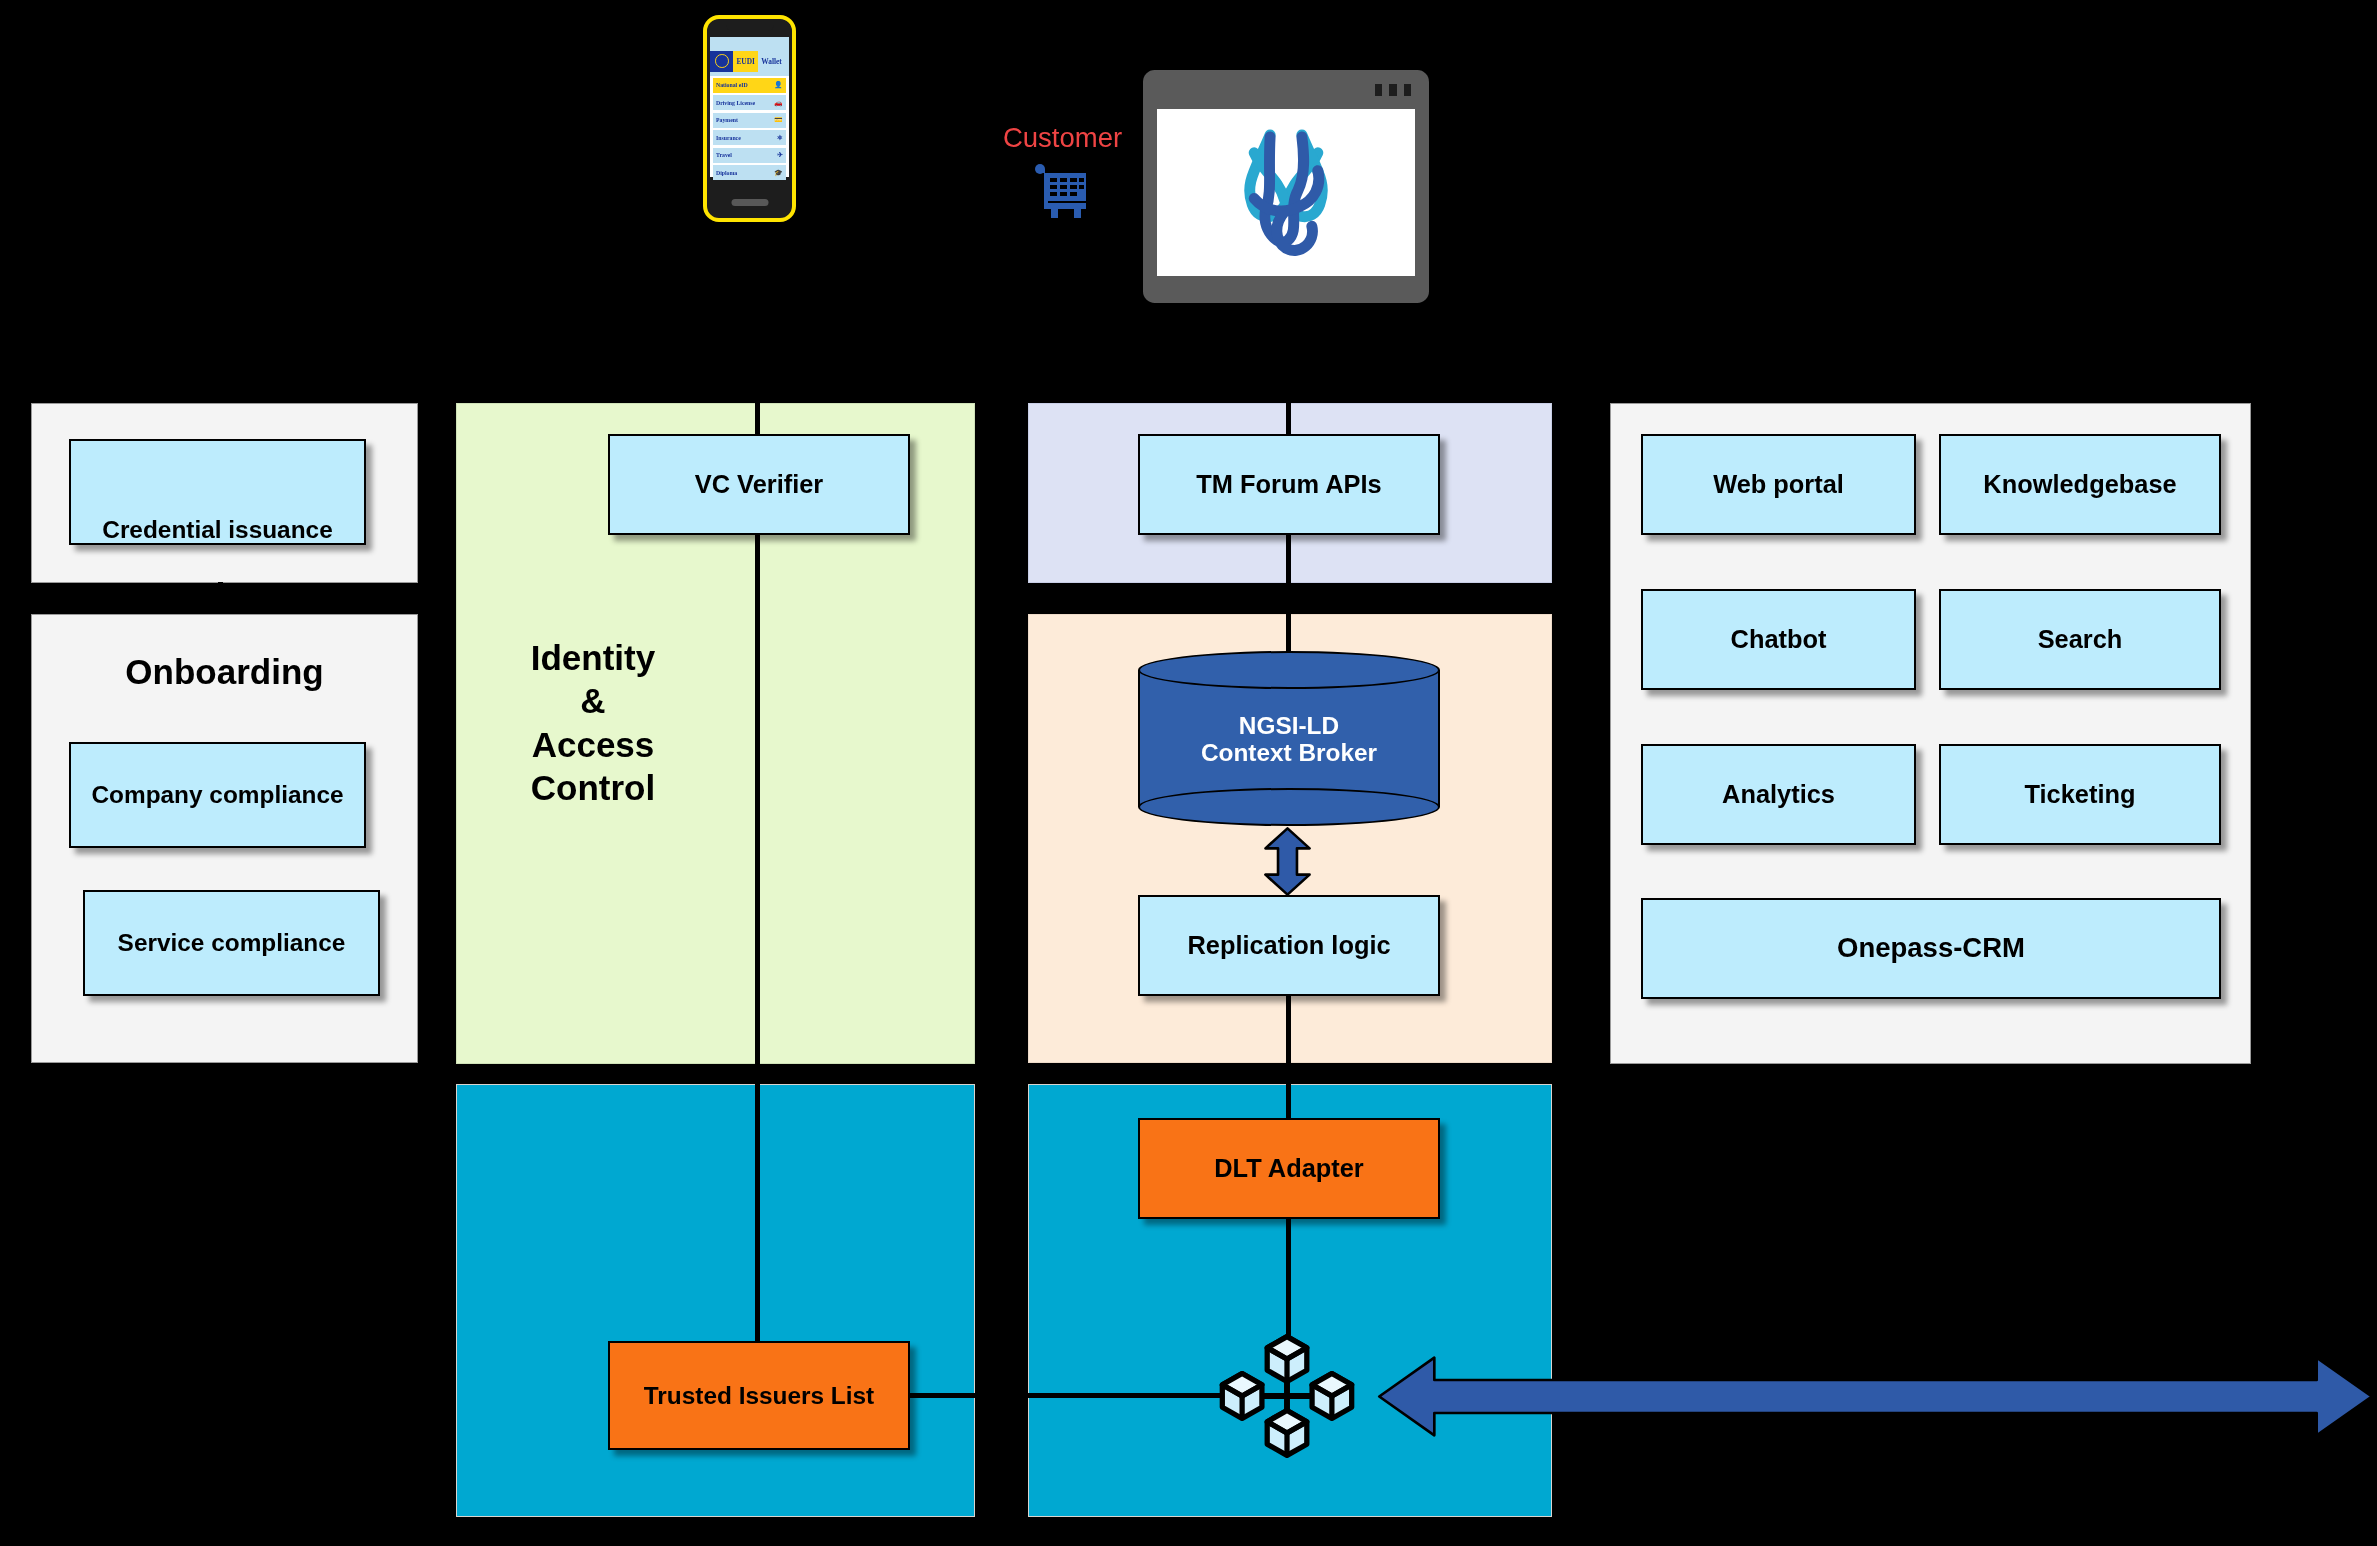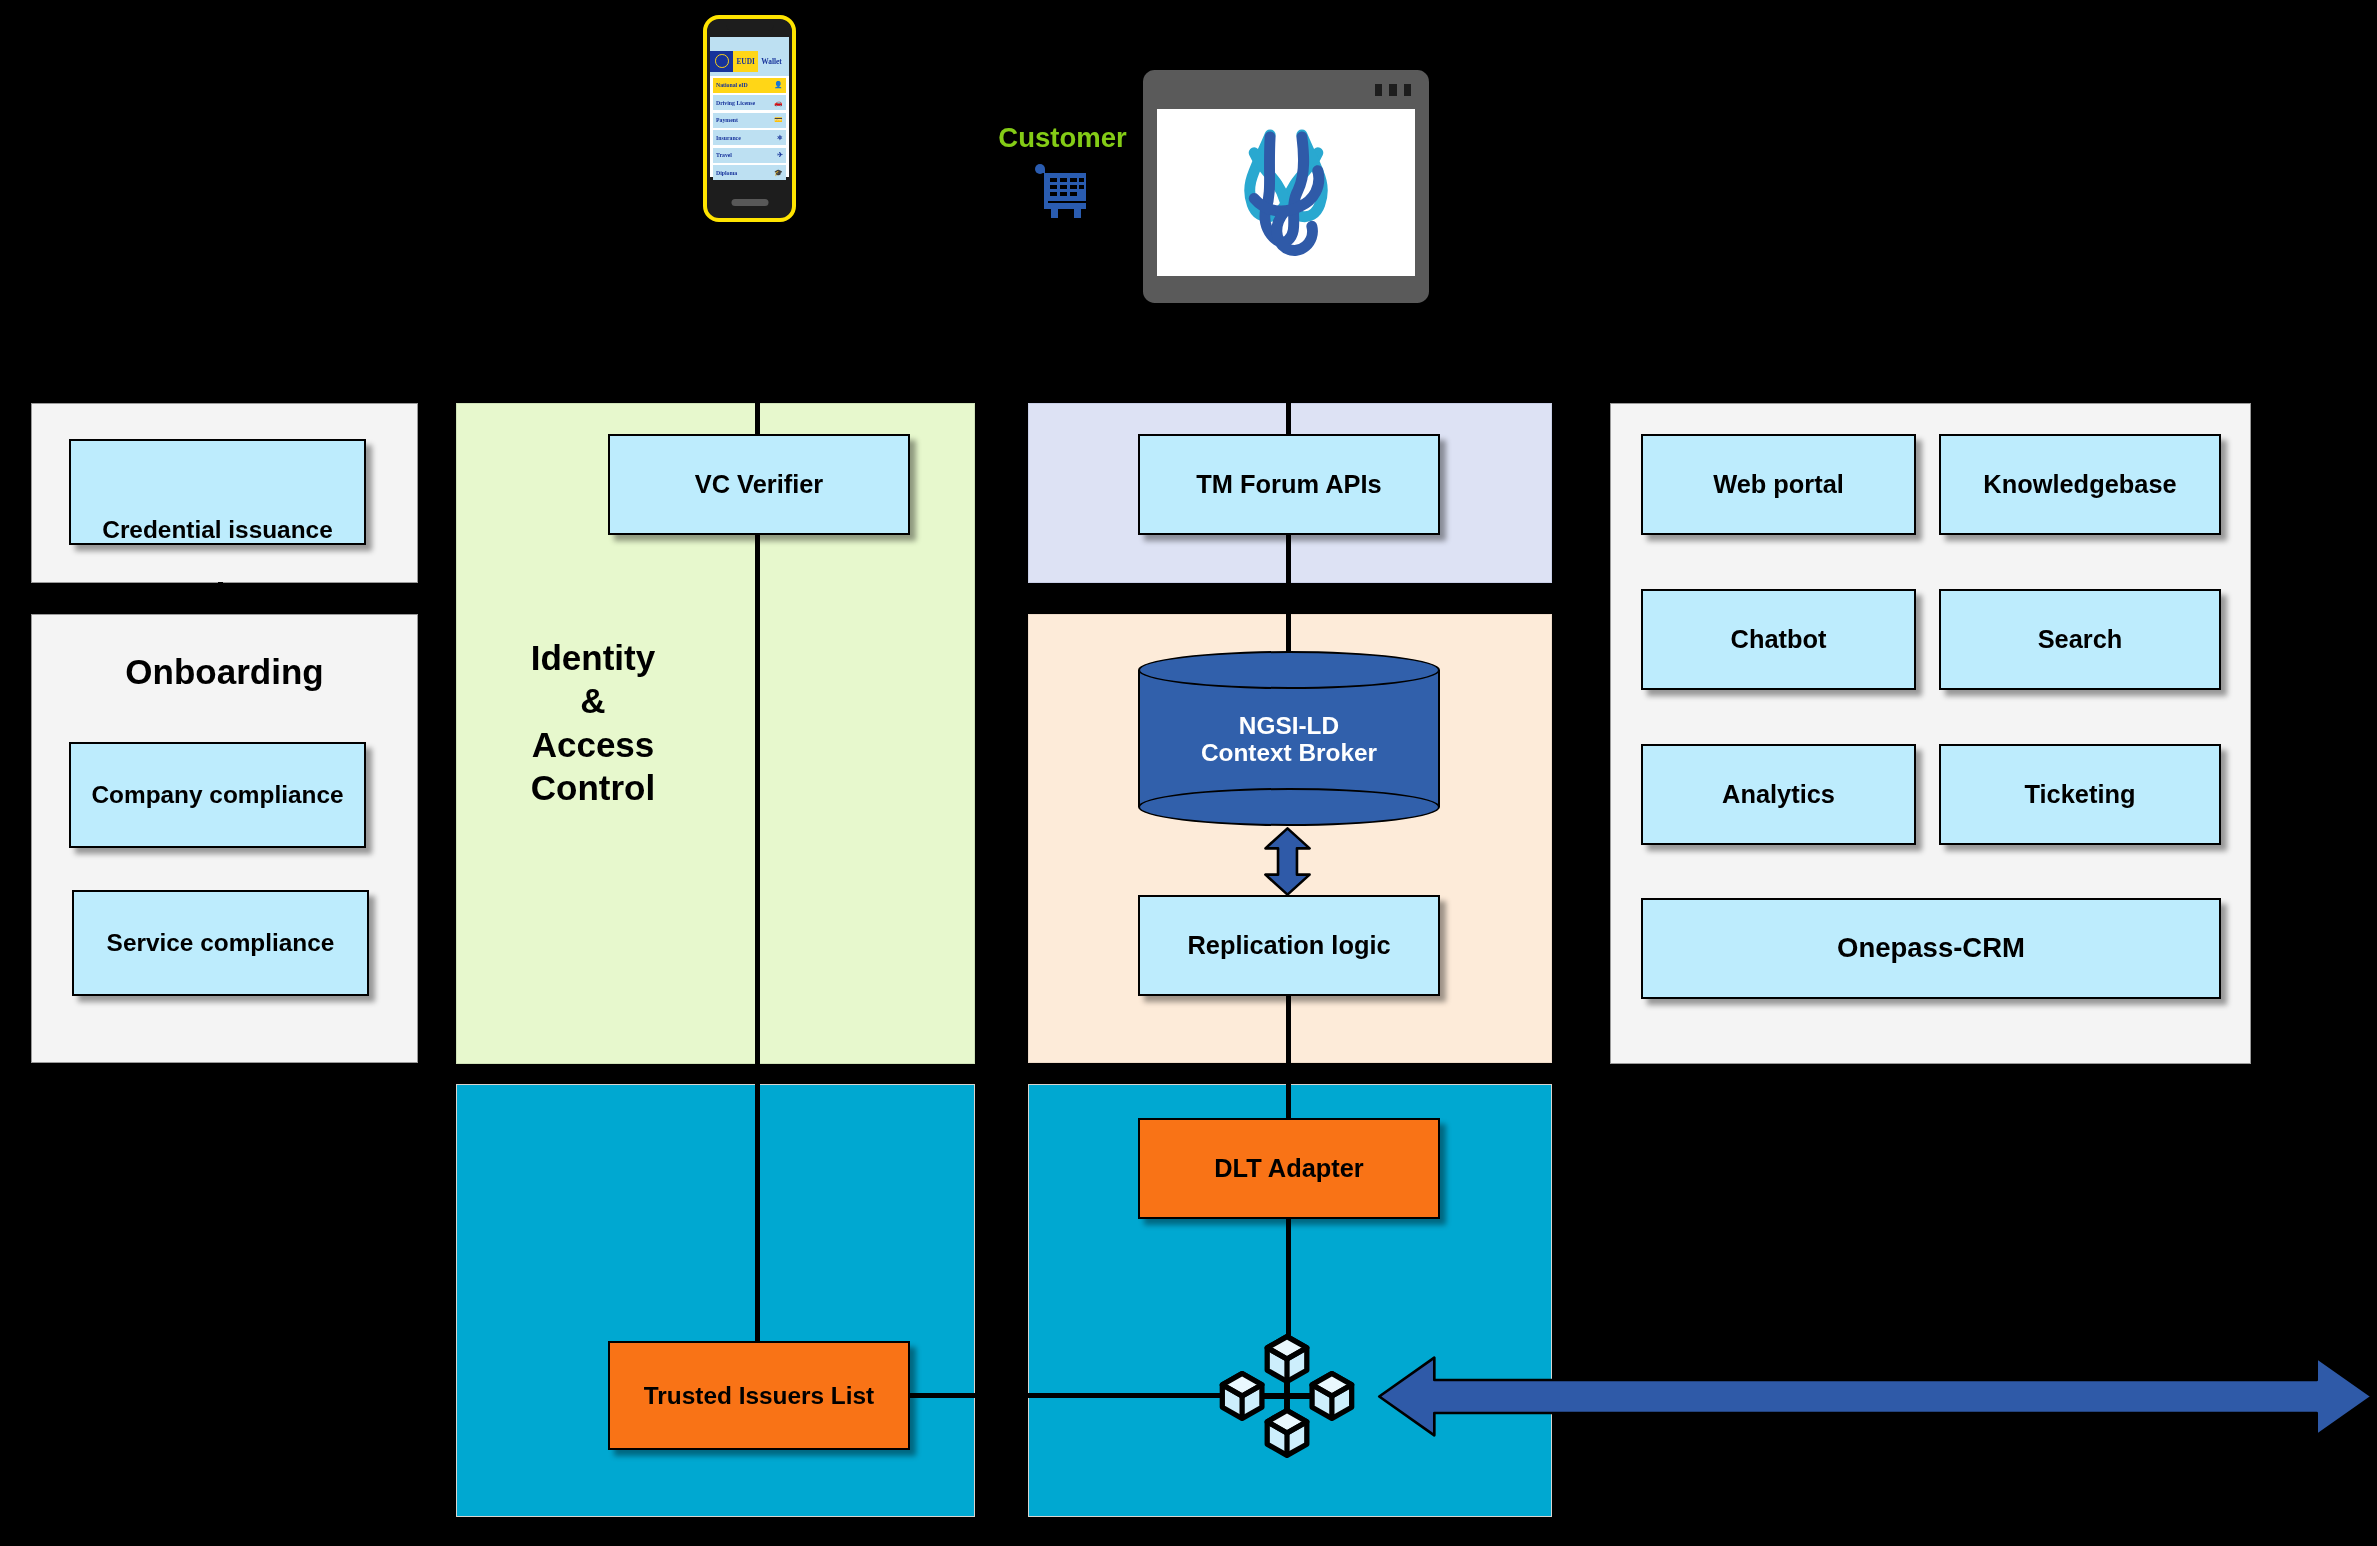--- a/index.html
+++ b/index.html
@@ -63,21 +63,21 @@
 
   
   .browser{position:absolute;background:#5a5a5a;border-radius:11.7px;box-sizing:border-box;}
   .browser .dots{position:absolute;right:18px;top:13.8px;display:flex;gap:6.9px;}
   .browser .dots i{display:block;width:7.4px;height:12.7px;background:#1d1d1d;}
   .browser .view{position:absolute;left:13.8px;right:13.8px;top:39px;bottom:27.5px;background:#fff;
                  display:flex;align-items:center;justify-content:center;}
 
   
   .side{position:absolute;text-align:center;}
-  .side .t{color:#84cc16;font-weight:bold;}
+  .side .t{color:#ef4444;font-weight:normal;}
 
   
   .dblarrow{position:absolute;}
 
   
   .chain{position:absolute;}
 </style>
 </head>
 <body>
 
@@ -178,21 +178,21 @@
   <div class="box" style="left:69px;top:439px;width:297px;height:106px;font-size:24.4px;align-items:flex-end;">
     <span>Credential issuance</span>
   </div>
   <div class="vline" style="left:218px;top:582px;height:34px;"></div>
 
   <div class="panel gray" style="left:31px;top:614px;width:387px;height:449px;"></div>
   <div class="cap" style="left:31px;top:653px;width:387px;font-size:35px;">Onboarding</div>
   <div class="box" style="left:69px;top:742px;width:297px;height:106px;font-size:24.4px;">
     <span>Company compliance</span>
   </div>
-  <div class="box" style="left:72px;top:890px;width:297px;height:106px;font-size:24.4px;align-items:center;">
+  <div class="box" style="left:83px;top:890px;width:297px;height:106px;font-size:24.4px;align-items:center;">
     <span>Service compliance</span>
   </div>
 
   <div class="panel green" style="left:456px;top:403px;width:519px;height:661px;"></div>
 
   <div class="vline" style="left:755px;top:403px;height:661px;z-index:3;"></div>
   <div class="box" style="left:608px;top:434px;width:302px;height:101px;font-size:25.4px;z-index:6;text-align:center;">
     <span>VC Verifier</span>
   </div>
   <div class="cap" style="left:466px;top:636px;width:254px;font-size:35px;line-height:1.24;">

